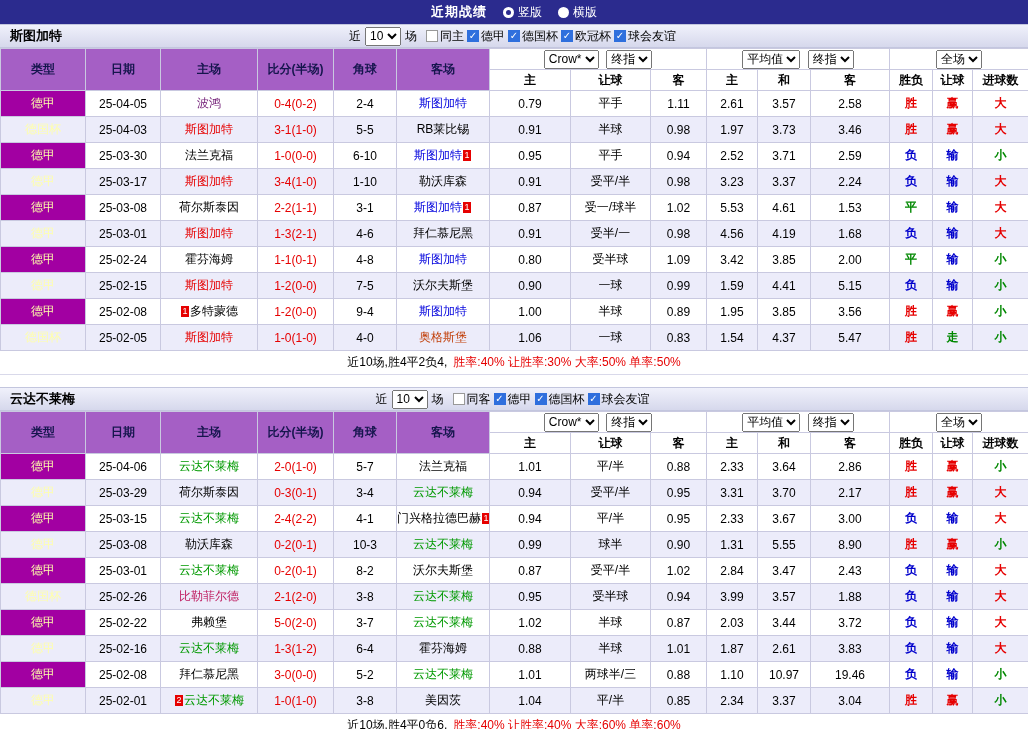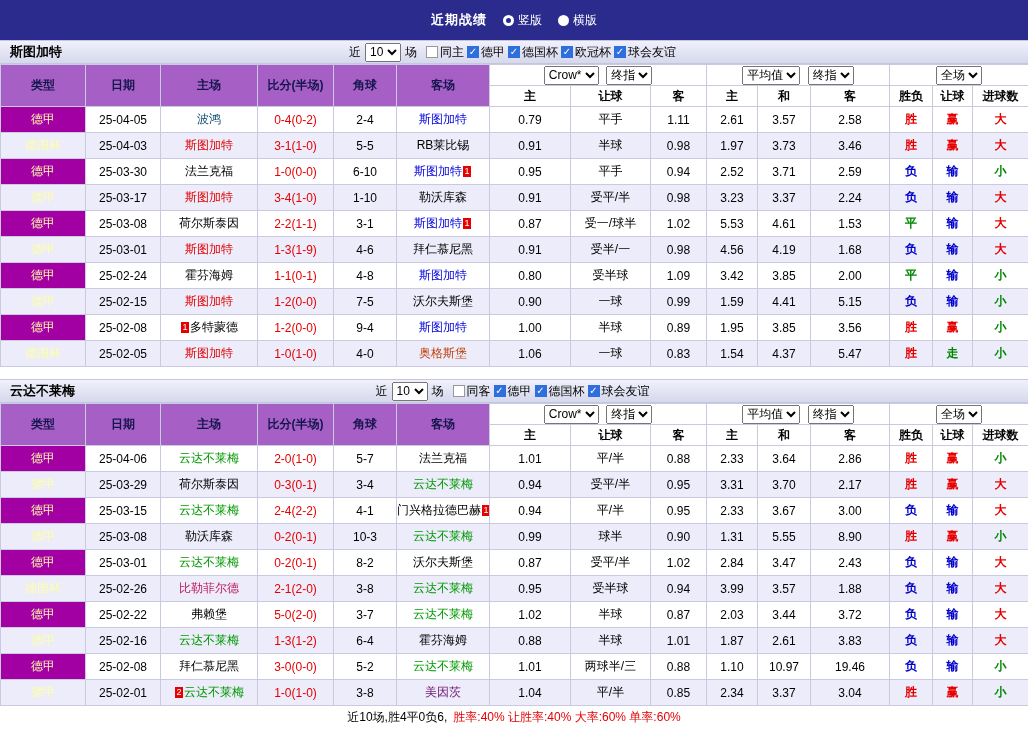--- a/index.html
+++ b/index.html
@@ -6,21 +6,21 @@
   html, body { margin: 0; padding: 0; }
   body {
     width: 1028px;
     background: #fff;
     font-family: "Liberation Sans", "DejaVu Sans", sans-serif;
     font-size: 12px;
     color: #000;
   }
   
   .topbar {
-    height: 40px;
+    height: 24px;
     background: #2b2b8e;
     display: flex;
     align-items: center;
     justify-content: center;
     gap: 16px;
   }
   .topbar-title { color: #ffffff; font-weight: bold; font-size: 13px; letter-spacing: 1px; }
   .radio-group { display: flex; gap: 16px; align-items: center; }
   .radio-item { display: inline-flex; align-items: center; gap: 4px; color: #fff; cursor: pointer; }
   .radio-dot { width: 11px; height: 11px; border-radius: 50%; background: #fff; position: relative; display: inline-block; }
@@ -176,21 +176,21 @@
         <th>客</th>
         <th>胜负</th>
         <th>让球</th>
         <th>进球数</th>
       </tr>
     </thead>
     <tbody id="tbody-0">
         <tr>
           <td class="type-league">德甲</td>
           <td class="date-cell">25-04-05</td>
-          <td class="team-cell"><span class="tn" style="color: #0c4a6e;">波鸿</span></td>
+          <td class="team-cell"><span class="tn" style="color: #701a75;">波鸿</span></td>
           <td class="score-cell">0-4(0-2)</td>
           <td class="corner-cell">2-4</td>
           <td class="team-cell"><span class="tn" style="color: rgb(0, 0, 221);">斯图加特</span></td>
           <td class="odds-cell">0.79</td>
           <td class="odds-cell">平手</td>
           <td class="odds-cell">1.11</td>
           <td class="odds-cell">2.61</td>
           <td class="odds-cell">3.57</td>
           <td class="odds-cell">2.58</td>
           <td class="res-cell" style="color: rgb(230, 0, 0);">胜</td>
@@ -262,21 +262,21 @@
           <td class="odds-cell">4.61</td>
           <td class="odds-cell">1.53</td>
           <td class="res-cell" style="color: rgb(0, 136, 0);">平</td>
           <td class="res-cell" style="color: rgb(0, 0, 204);">输</td>
           <td class="res-cell" style="color: rgb(230, 0, 0);">大</td>
         </tr>
         <tr class="alt">
           <td class="type-league">德甲</td>
           <td class="date-cell">25-03-01</td>
           <td class="team-cell"><span class="tn" style="color: rgb(230, 0, 0);">斯图加特</span></td>
-          <td class="score-cell">1-3(1-9)</td>
+          <td class="score-cell">1-3(2-1)</td>
           <td class="corner-cell">4-6</td>
           <td class="team-cell"><span class="tn" style="color: rgb(0, 0, 0);">拜仁慕尼黑</span></td>
           <td class="odds-cell">0.91</td>
           <td class="odds-cell">受半/一</td>
           <td class="odds-cell">0.98</td>
           <td class="odds-cell">4.56</td>
           <td class="odds-cell">4.19</td>
           <td class="odds-cell">1.68</td>
           <td class="res-cell" style="color: rgb(0, 0, 204);">负</td>
           <td class="res-cell" style="color: rgb(0, 0, 204);">输</td>
@@ -345,20 +345,24 @@
           <td class="odds-cell">0.83</td>
           <td class="odds-cell">1.54</td>
           <td class="odds-cell">4.37</td>
           <td class="odds-cell">5.47</td>
           <td class="res-cell" style="color: rgb(230, 0, 0);">胜</td>
           <td class="res-cell" style="color: rgb(0, 136, 0);">走</td>
           <td class="res-cell" style="color: rgb(0, 136, 0);">小</td>
         </tr>
       </tbody>
   </table>
+  <div class="summary-row">
+    <span class="sum-prefix">近10场,胜4平2负4,</span>
+    <span class="sum-stats">胜率:40% 让胜率:30% 大率:50% 单率:50%</span>
+  </div>
 </div>
 
 <div class="section section-2">
   <div class="section-bar">
     <span class="team-title">云达不莱梅</span>
     <div class="filter-area">
       <span>近</span>
       <select class="count-select">
         <option>10</option>
       </select>
@@ -586,21 +590,21 @@
           <td class="res-cell" style="color: rgb(0, 0, 204);">负</td>
           <td class="res-cell" style="color: rgb(0, 0, 204);">输</td>
           <td class="res-cell" style="color: rgb(0, 136, 0);">小</td>
         </tr>
         <tr class="alt">
           <td class="type-league">德甲</td>
           <td class="date-cell">25-02-01</td>
           <td class="team-cell"><span class="badge">2</span><span class="tn" style="color: rgb(0, 153, 0);">云达不莱梅</span></td>
           <td class="score-cell">1-0(1-0)</td>
           <td class="corner-cell">3-8</td>
-          <td class="team-cell"><span class="tn" style="color: #701a75;">美因茨</span></td>
+          <td class="team-cell"><span class="tn" style="color: #000000;">美因茨</span></td>
           <td class="odds-cell">1.04</td>
           <td class="odds-cell">平/半</td>
           <td class="odds-cell">0.85</td>
           <td class="odds-cell">2.34</td>
           <td class="odds-cell">3.37</td>
           <td class="odds-cell">3.04</td>
           <td class="res-cell" style="color: rgb(230, 0, 0);">胜</td>
           <td class="res-cell" style="color: rgb(230, 0, 0);">赢</td>
           <td class="res-cell" style="color: rgb(0, 136, 0);">小</td>
         </tr>

